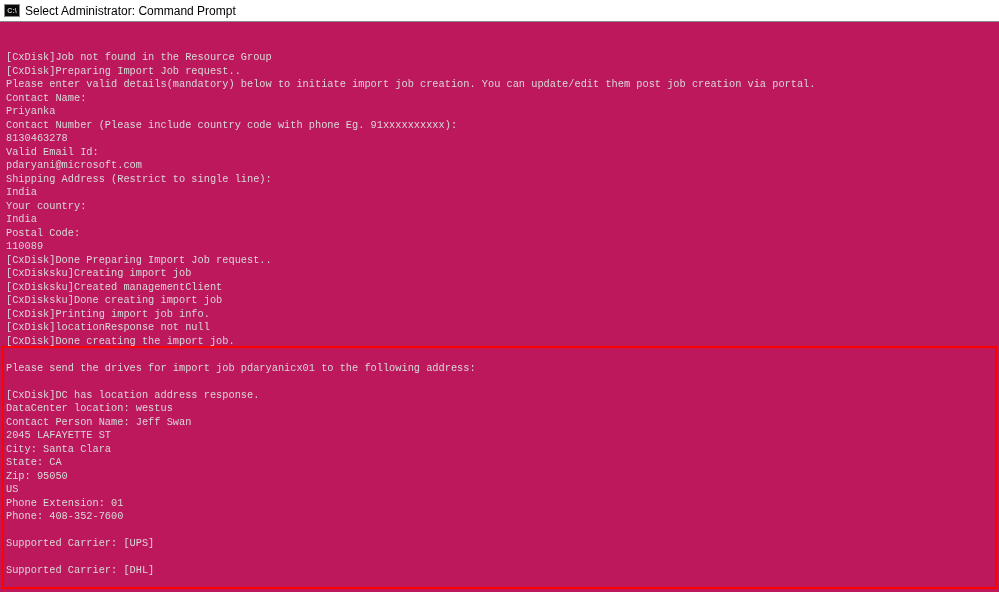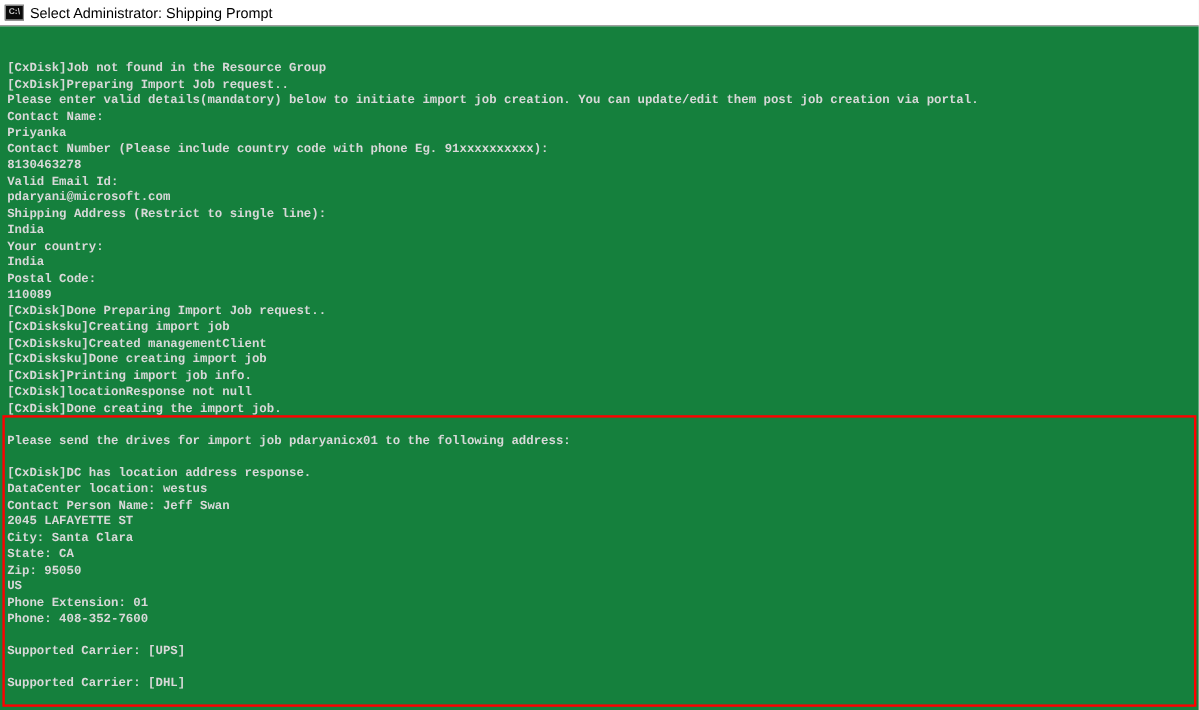--- a/index.html
+++ b/index.html
@@ -45,29 +45,28 @@
       font-weight: bold;
       border: 1px solid #888;
     }
     .window-controls {
       margin-left: auto;
       display: flex;
       gap: 2px;
     }
     .terminal {
       flex: 1;
-      background: #15803d;
+      background: #be185d;
       color: #d8d8d8;
       font-size: 10.3px;
       line-height: 13.5px;
       padding: 2px 6px;
       overflow: hidden;
       white-space: pre;
       position: relative;
-      font-weight: bold;
     }
     .highlight-box {
       position: absolute;
       border: 2px solid #ff0000;
       pointer-events: none;
       left: 2px;
       right: 2px;
       top: 324px;
       bottom: 3px;
     }
@@ -76,19 +75,19 @@
     }
   </style>
 </head>
 <body>
 
 <div class="window">
   <div class="title-bar">
     <div class="title-icon">
       <span>C:\</span>
     </div>
-    <span>Select Administrator: Shipping Prompt</span>
+    <span>Select Administrator: Command Prompt</span>
     <div class="window-controls"></div>
   </div>
   <div class="terminal" id="terminal">
     <div class="terminal-line">[CxDisk]Job not found in the Resource Group</div><div class="terminal-line">[CxDisk]Preparing Import Job request..</div><div class="terminal-line">Please enter valid details(mandatory) below to initiate import job creation. You can update/edit them post job creation via portal.</div><div class="terminal-line">Contact Name:</div><div class="terminal-line">Priyanka</div><div class="terminal-line">Contact Number (Please include country code with phone Eg. 91xxxxxxxxxx):</div><div class="terminal-line">8130463278</div><div class="terminal-line">Valid Email Id:</div><div class="terminal-line">pdaryani@microsoft.com</div><div class="terminal-line">Shipping Address (Restrict to single line):</div><div class="terminal-line">India</div><div class="terminal-line">Your country:</div><div class="terminal-line">India</div><div class="terminal-line">Postal Code:</div><div class="terminal-line">110089</div><div class="terminal-line">[CxDisk]Done Preparing Import Job request..</div><div class="terminal-line">[CxDisksku]Creating import job</div><div class="terminal-line">[CxDisksku]Created managementClient</div><div class="terminal-line">[CxDisksku]Done creating import job</div><div class="terminal-line">[CxDisk]Printing import job info.</div><div class="terminal-line">[CxDisk]locationResponse not null</div><div class="terminal-line">[CxDisk]Done creating the import job.</div><div class="terminal-line">&nbsp;</div><div class="terminal-line">Please send the drives for import job pdaryanicx01 to the following address:</div><div class="terminal-line">&nbsp;</div><div class="terminal-line">[CxDisk]DC has location address response.</div><div class="terminal-line">DataCenter location: westus</div><div class="terminal-line">Contact Person Name: Jeff Swan</div><div class="terminal-line">2045 LAFAYETTE ST</div><div class="terminal-line">City: Santa Clara</div><div class="terminal-line">State: CA</div><div class="terminal-line">Zip: 95050</div><div class="terminal-line">US</div><div class="terminal-line">Phone Extension: 01</div><div class="terminal-line">Phone: 408-352-7600</div><div class="terminal-line">&nbsp;</div><div class="terminal-line">Supported Carrier: [UPS]</div><div class="terminal-line">&nbsp;</div><div class="terminal-line">Supported Carrier: [DHL]</div><div class="terminal-line">&nbsp;</div><div class="terminal-line">Supported Carrier: [FedEx]</div><div class="highlight-box"></div>
   </div>
 </div>
 
 </body></html>

